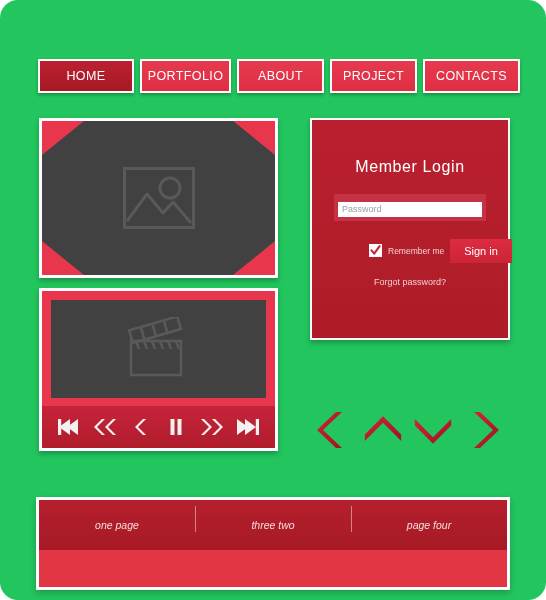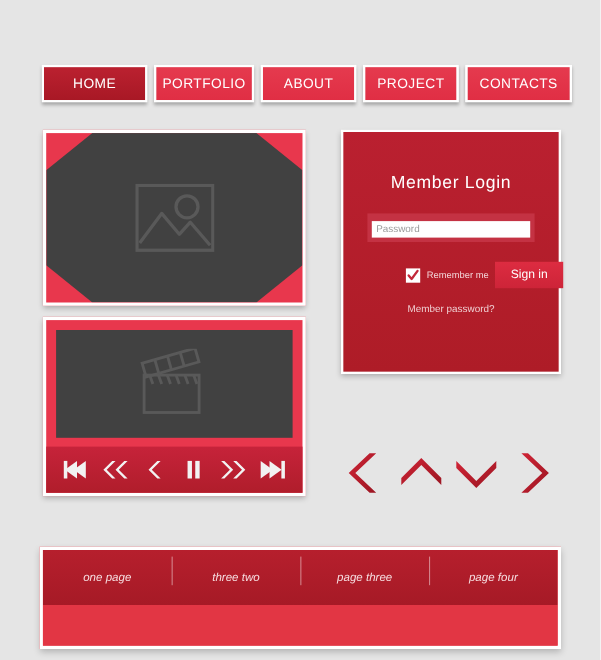--- a/index.html
+++ b/index.html
@@ -9,21 +9,22 @@
     height: 600px;
     background: #ffffff;
     font-family: "Liberation Sans", sans-serif;
     overflow: hidden;
   }
 
   #stage {
     position: relative;
     width: 546px;
     height: 600px;
-    background: #e5e5e5;
+    background: #22c55e;
+    border-radius: 18px;
   }
 
   
   #navbar {
     position: absolute;
     left: 38px;
     top: 59px;
     width: 478px;
     height: 34px;
     display: flex;
@@ -385,21 +386,21 @@
         <svg width="11" height="11" viewBox="0 0 11 11">
           <path d="M1.5 5.4 L4.2 8.6 L9.6 1.2" fill="none" stroke="#c2283a" stroke-width="2.1" stroke-linecap="round" stroke-linejoin="round"></path>
         </svg>
       </div>
       <span id="remember-label">Remember me</span>
       <div id="signin-btn">
         <span>Sign in</span>
       </div>
     </div>
 
-    <a id="forgot-link" href="#">Member password?</a>
+    <a id="forgot-link" href="#">Forgot password?</a>
   </div>
 
 
   <div id="arrow-row">
     <div class="arrow-btn">
       <svg width="34" height="40" viewBox="0 0 34 40">
         <defs>
           <linearGradient id="gl" x1="0" y1="0" x2="1" y2="1">
             <stop offset="0" stop-color="#d02436"></stop>
             <stop offset="1" stop-color="#9b1622"></stop>
@@ -445,22 +446,19 @@
 
   <div id="pagination">
     <div id="pagination-bar">
       <div class="page-item">
         <span>one page</span>
       </div>
       <div class="page-item">
         <span>three two</span>
       </div>
       <div class="page-item">
-        <span>page three</span>
-      </div>
-      <div class="page-item">
         <span>page four</span>
       </div>
     </div>
     <div id="pagination-footer"></div>
   </div>
 
 </div>
 
 </body></html>

